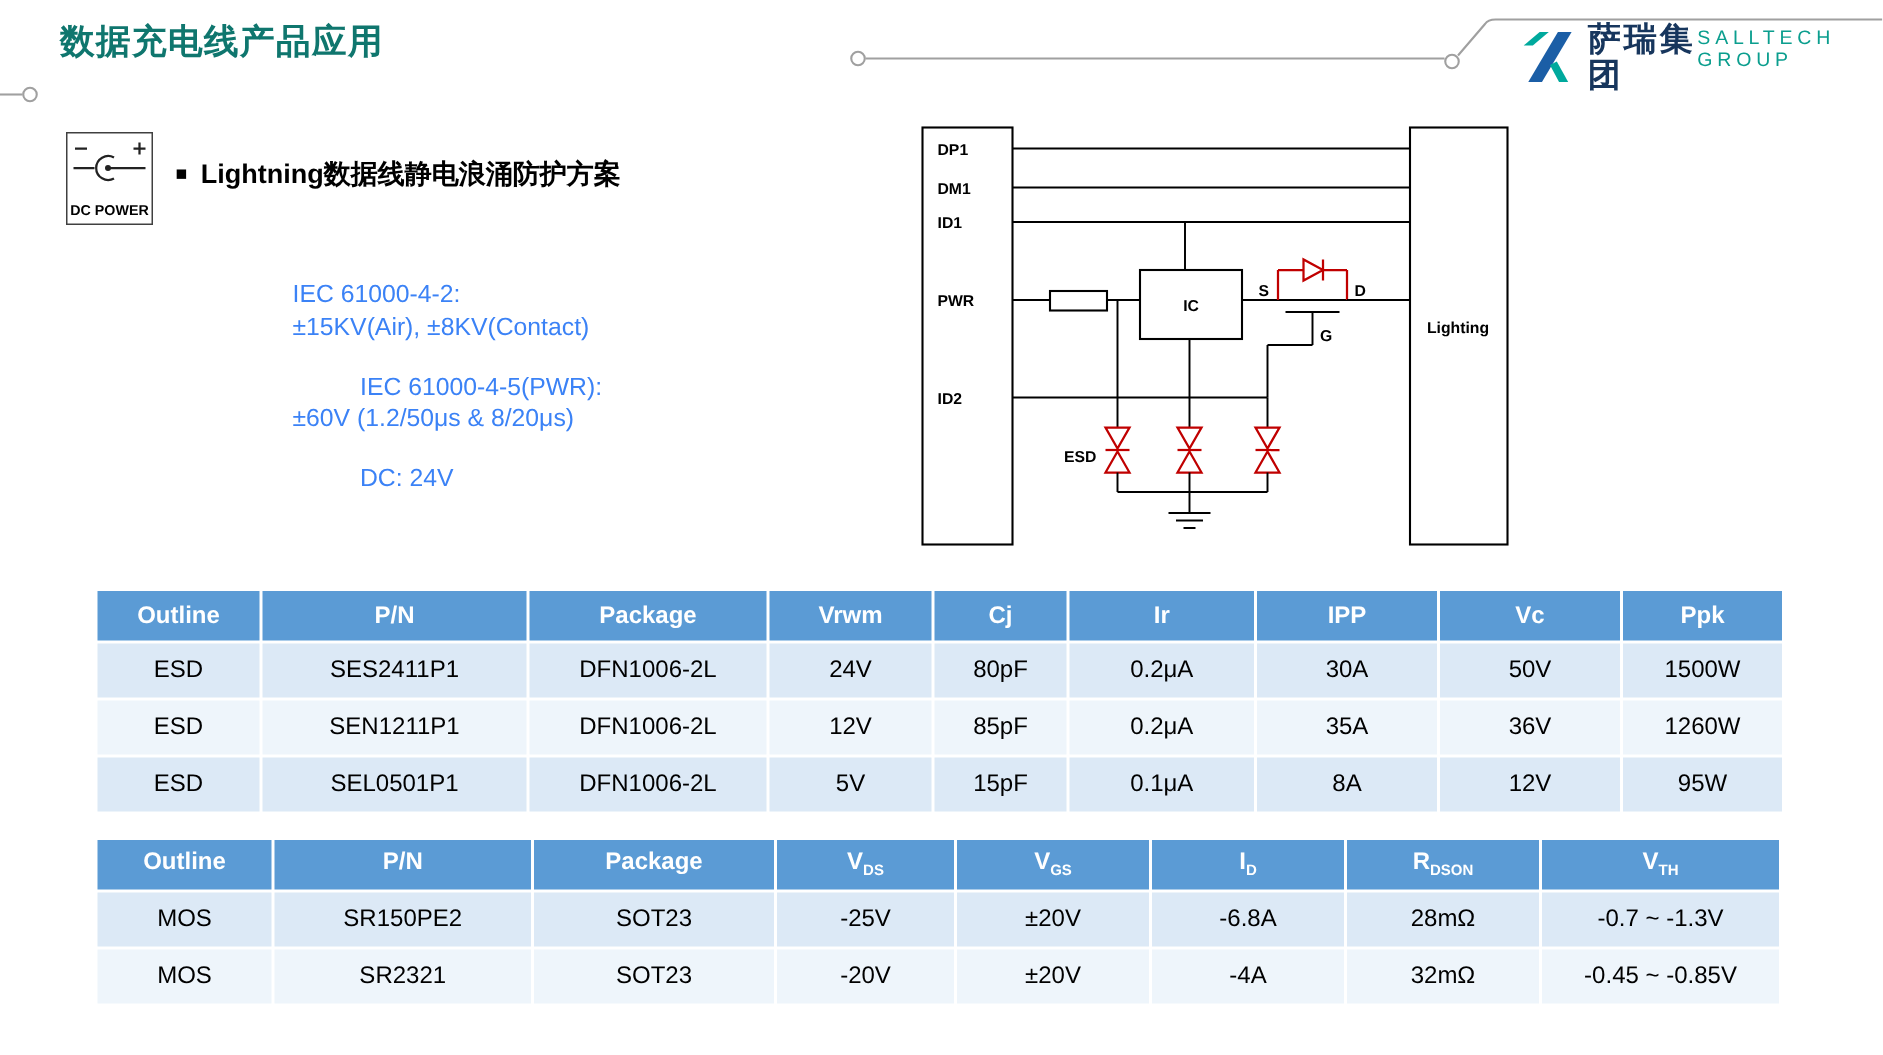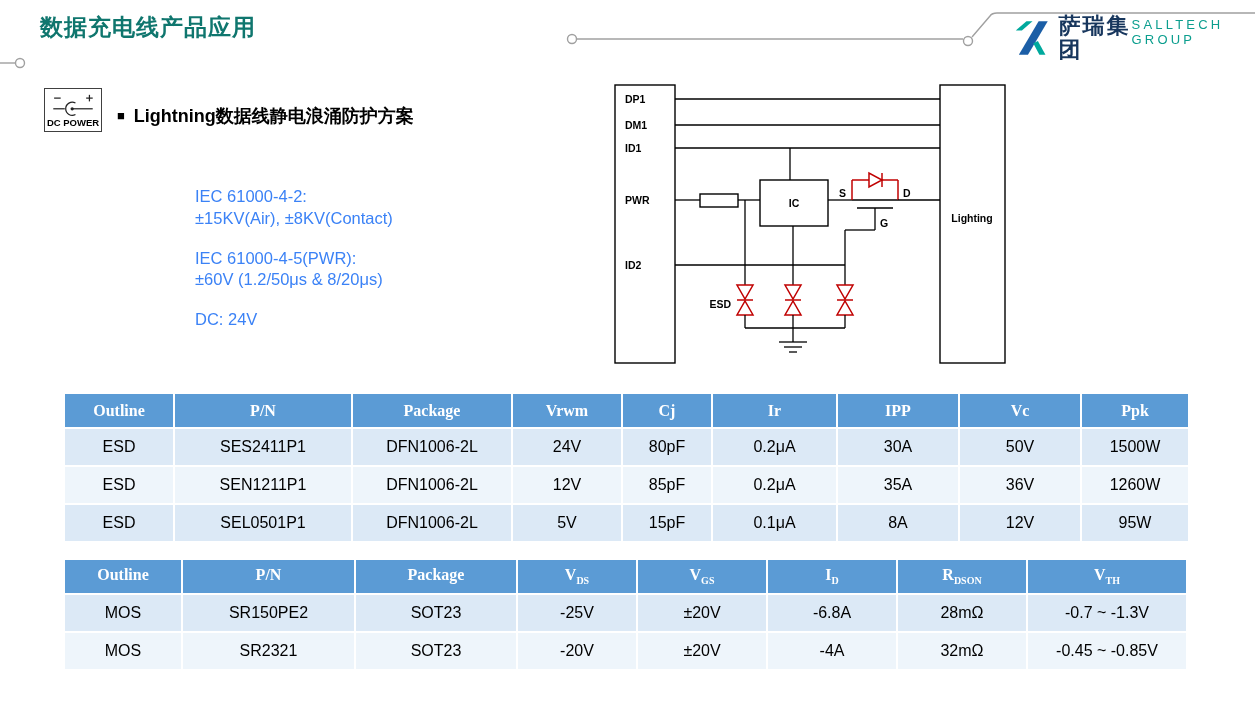--- a/index.html
+++ b/index.html
@@ -9,45 +9,45 @@
   
   .title{position:absolute;left:40px;top:12px;margin:0;font-size:23px;font-weight:bold;
          color:#0f766e;letter-spacing:1px;}
   .deco{position:absolute;left:0;top:0;width:1255px;height:90px;}
   .logo{position:absolute;left:1012px;top:14px;display:flex;align-items:center;gap:7px;}
   .logo-text{display:flex;}
   .logo-cn{font-size:22px;font-weight:bold;color:#17365d;letter-spacing:2px;line-height:1.1;}
   .logo-en{font-size:13px;color:#0b9e8e;letter-spacing:3.2px;margin-top:3px;}
 
   
-  .dcbox{position:absolute;left:44px;top:88px;width:58px;height:44px;border:1.6px solid #404040;
+  .dcbox{position:absolute;left:44px;top:88px;width:58px;height:62px;border:1.6px solid #404040;
          box-sizing:border-box;background:#fff;display:flex;flex-direction:column;
          align-items:center;justify-content:space-between;padding:5px 1px 3px;}
   .dclabel{font-size:9.5px;font-weight:bold;color:#000;white-space:nowrap;}
 
   .heading{position:absolute;left:117px;top:104px;font-size:18px;font-weight:bold;color:#000;}
   .heading .bullet{font-size:13px;margin-right:9px;vertical-align:2px;}
 
   .specs{position:absolute;left:195px;top:186px;font-size:16.5px;color:#3b82f6;line-height:1.32;}
-  .specs .gap{margin-top:18px;}
+  .specs .gap{margin-top:18px;margin-left:45px;}
 
   
   .circuit{position:absolute;left:605px;top:80px;}
   .blk{fill:#fff;stroke:#000;stroke-width:1.4;}
   .wire{stroke:#000;stroke-width:1.3;fill:none;}
   .redln{stroke:#c00000;stroke-width:1.5;fill:none;}
   .redfill{fill:#fff;stroke:#c00000;stroke-width:1.5;}
   .lbl{font-size:10.5px;font-weight:bold;fill:#000;}
 
   
   .datatable{position:absolute;border-collapse:separate;border-spacing:2px;table-layout:fixed;}
   #t1{left:63px;top:392px;width:1127px;}
   #t2{left:63px;top:558px;width:1125px;}
   .datatable th{background:#5b9bd5;color:#fff;font-weight:bold;font-size:16px;height:33px;
-                text-align:center;padding:0;font-family:Liberation Serif, serif;}
+                text-align:center;padding:0;}
   .datatable td{font-size:16px;color:#000;text-align:center;height:36px;padding:0;}
   tr.odd td{background:#dce9f6;}
   tr.even td{background:#eef5fb;}
   .datatable sub{font-size:10px;}
 </style>
 </head>
 <body>
 
 <div class="slide">
 

